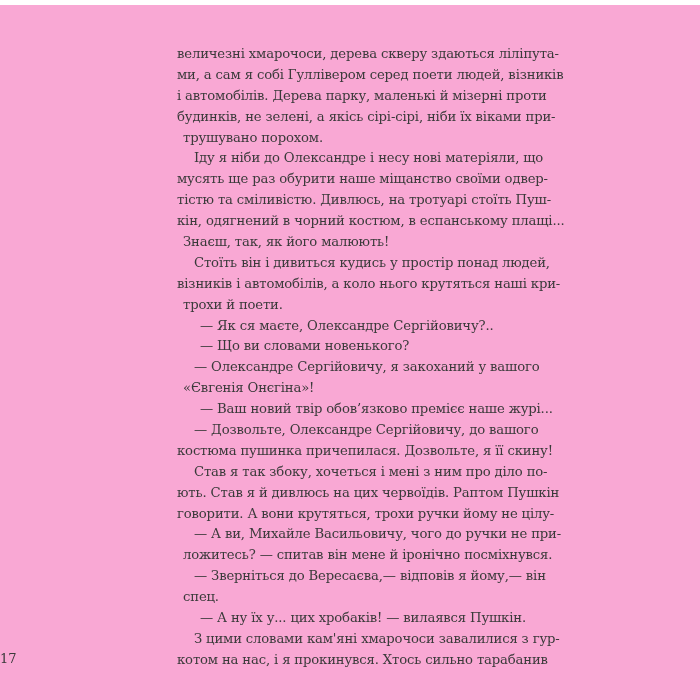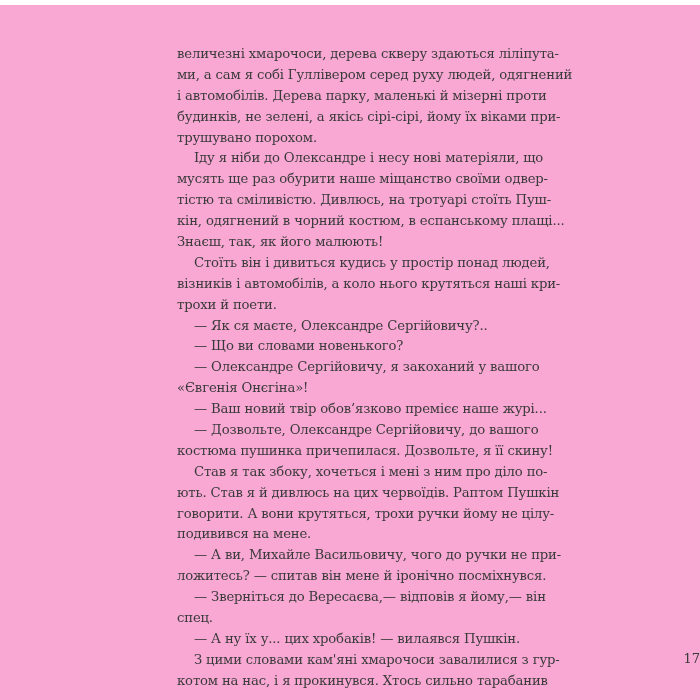--- a/index.html
+++ b/index.html
@@ -31,61 +31,60 @@
       letter-spacing: -0.15px;
     }
     .line {
       display: block;
       white-space: nowrap;
       text-align: justify;
       text-align-last: justify;
       height: 20.9px;
     }
     .line.indent { padding-left: 17px; }
-    .line.last { text-align-last: left; }
+    .line.last { text-align-last: left; margin-left: 6px; }
     .page-number {
       position: absolute;
       left: 0;
       width: 700px;
       top: 646px;
-      text-align: right;
+      text-align: left;
       font-family: "DejaVu Serif", "Liberation Serif", serif;
       font-size: 13px;
       color: #3a3a3a;
     }
   </style>
 </head>
 <body>
 
 <div class="page">
   <div class="text-block" id="text-block">
       <span class="line">величезні хмарочоси, дерева скверу здаються ліліпута-</span>
-      <span class="line">ми, а сам я собі Гуллівером серед руху людей, одягнений</span>
+      <span class="line">ми, а сам я собі Гуллівером серед поети людей, візників</span>
       <span class="line">і автомобілів. Дерева парку, маленькі й мізерні проти</span>
-      <span class="line">будинків, не зелені, а якісь сірі-сірі, йому їх віками при-</span>
+      <span class="line">будинків, не зелені, а якісь сірі-сірі, ніби їх віками при-</span>
       <span class="line last">трушувано порохом.</span>
       <span class="line indent">Іду я ніби до Олександре і несу нові матеріяли, що</span>
       <span class="line">мусять ще раз обурити наше міщанство своїми одвер-</span>
       <span class="line">тістю та сміливістю. Дивлюсь, на тротуарі стоїть Пуш-</span>
       <span class="line">кін, одягнений в чорний костюм, в еспанському плащі...</span>
       <span class="line last">Знаєш, так, як його малюють!</span>
       <span class="line indent">Стоїть він і дивиться кудись у простір понад людей,</span>
       <span class="line">візників і автомобілів, а коло нього крутяться наші кри-</span>
       <span class="line last">трохи й поети.</span>
       <span class="line indent last">— Як ся маєте, Олександре Сергійовичу?..</span>
       <span class="line indent last">— Що ви словами новенького?</span>
       <span class="line indent">— Олександре Сергійовичу, я закоханий у вашого</span>
       <span class="line last">«Євгенія Онєгіна»!</span>
       <span class="line indent last">— Ваш новий твір обов’язково премієє наше журі...</span>
       <span class="line indent">— Дозвольте, Олександре Сергійовичу, до вашого</span>
       <span class="line">костюма пушинка причепилася. Дозвольте, я її скину!</span>
       <span class="line indent">Став я так збоку, хочеться і мені з ним про діло по-</span>
       <span class="line">ють. Став я й дивлюсь на цих червоїдів. Раптом Пушкін</span>
       <span class="line">говорити. А вони крутяться, трохи ручки йому не цілу-</span>
-      <span class="line last">подивився на мене.</span>
       <span class="line indent">— А ви, Михайле Васильовичу, чого до ручки не при-</span>
       <span class="line last">ложитесь? — спитав він мене й іронічно посміхнувся.</span>
       <span class="line indent">— Зверніться до Вересаєва,— відповів я йому,— він</span>
       <span class="line last">спец.</span>
       <span class="line indent last">— А ну їх у... цих хробаків! — вилаявся Пушкін.</span>
       <span class="line indent">З цими словами кам'яні хмарочоси завалилися з гур-</span>
       <span class="line">котом на нас, і я прокинувся. Хтось сильно тарабанив</span>
     </div>
   <div class="page-number">17</div>
 </div>

